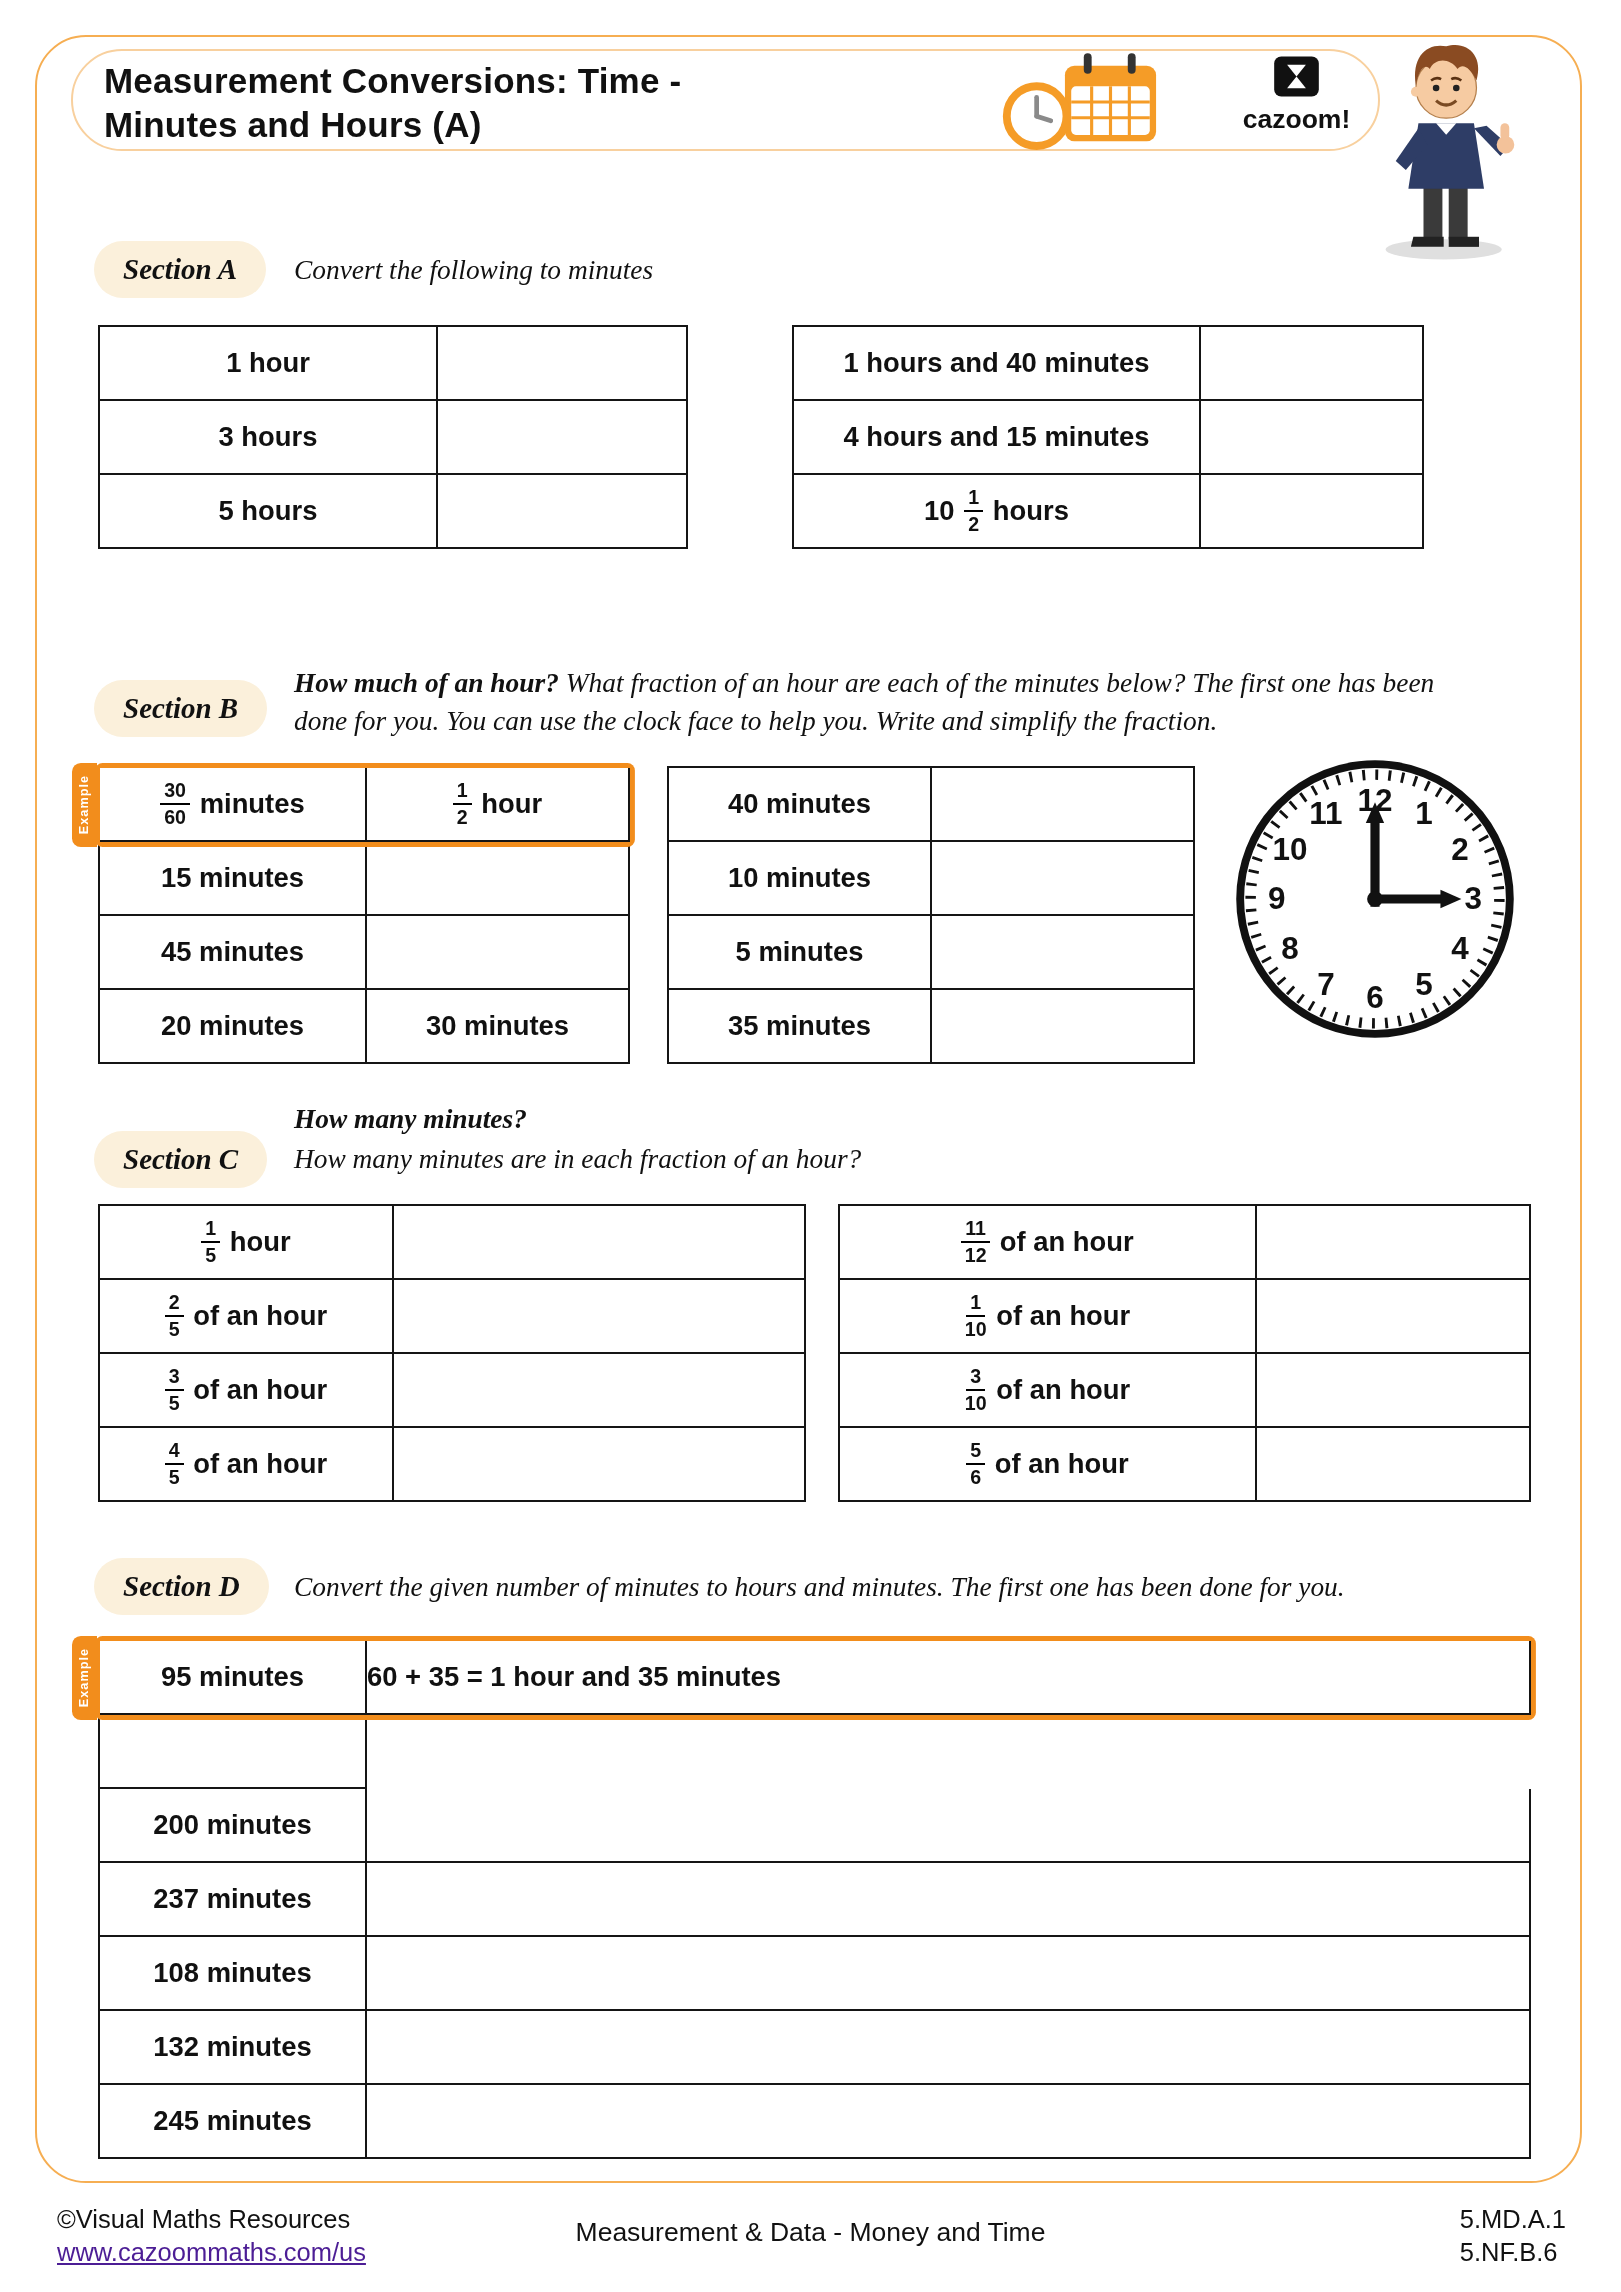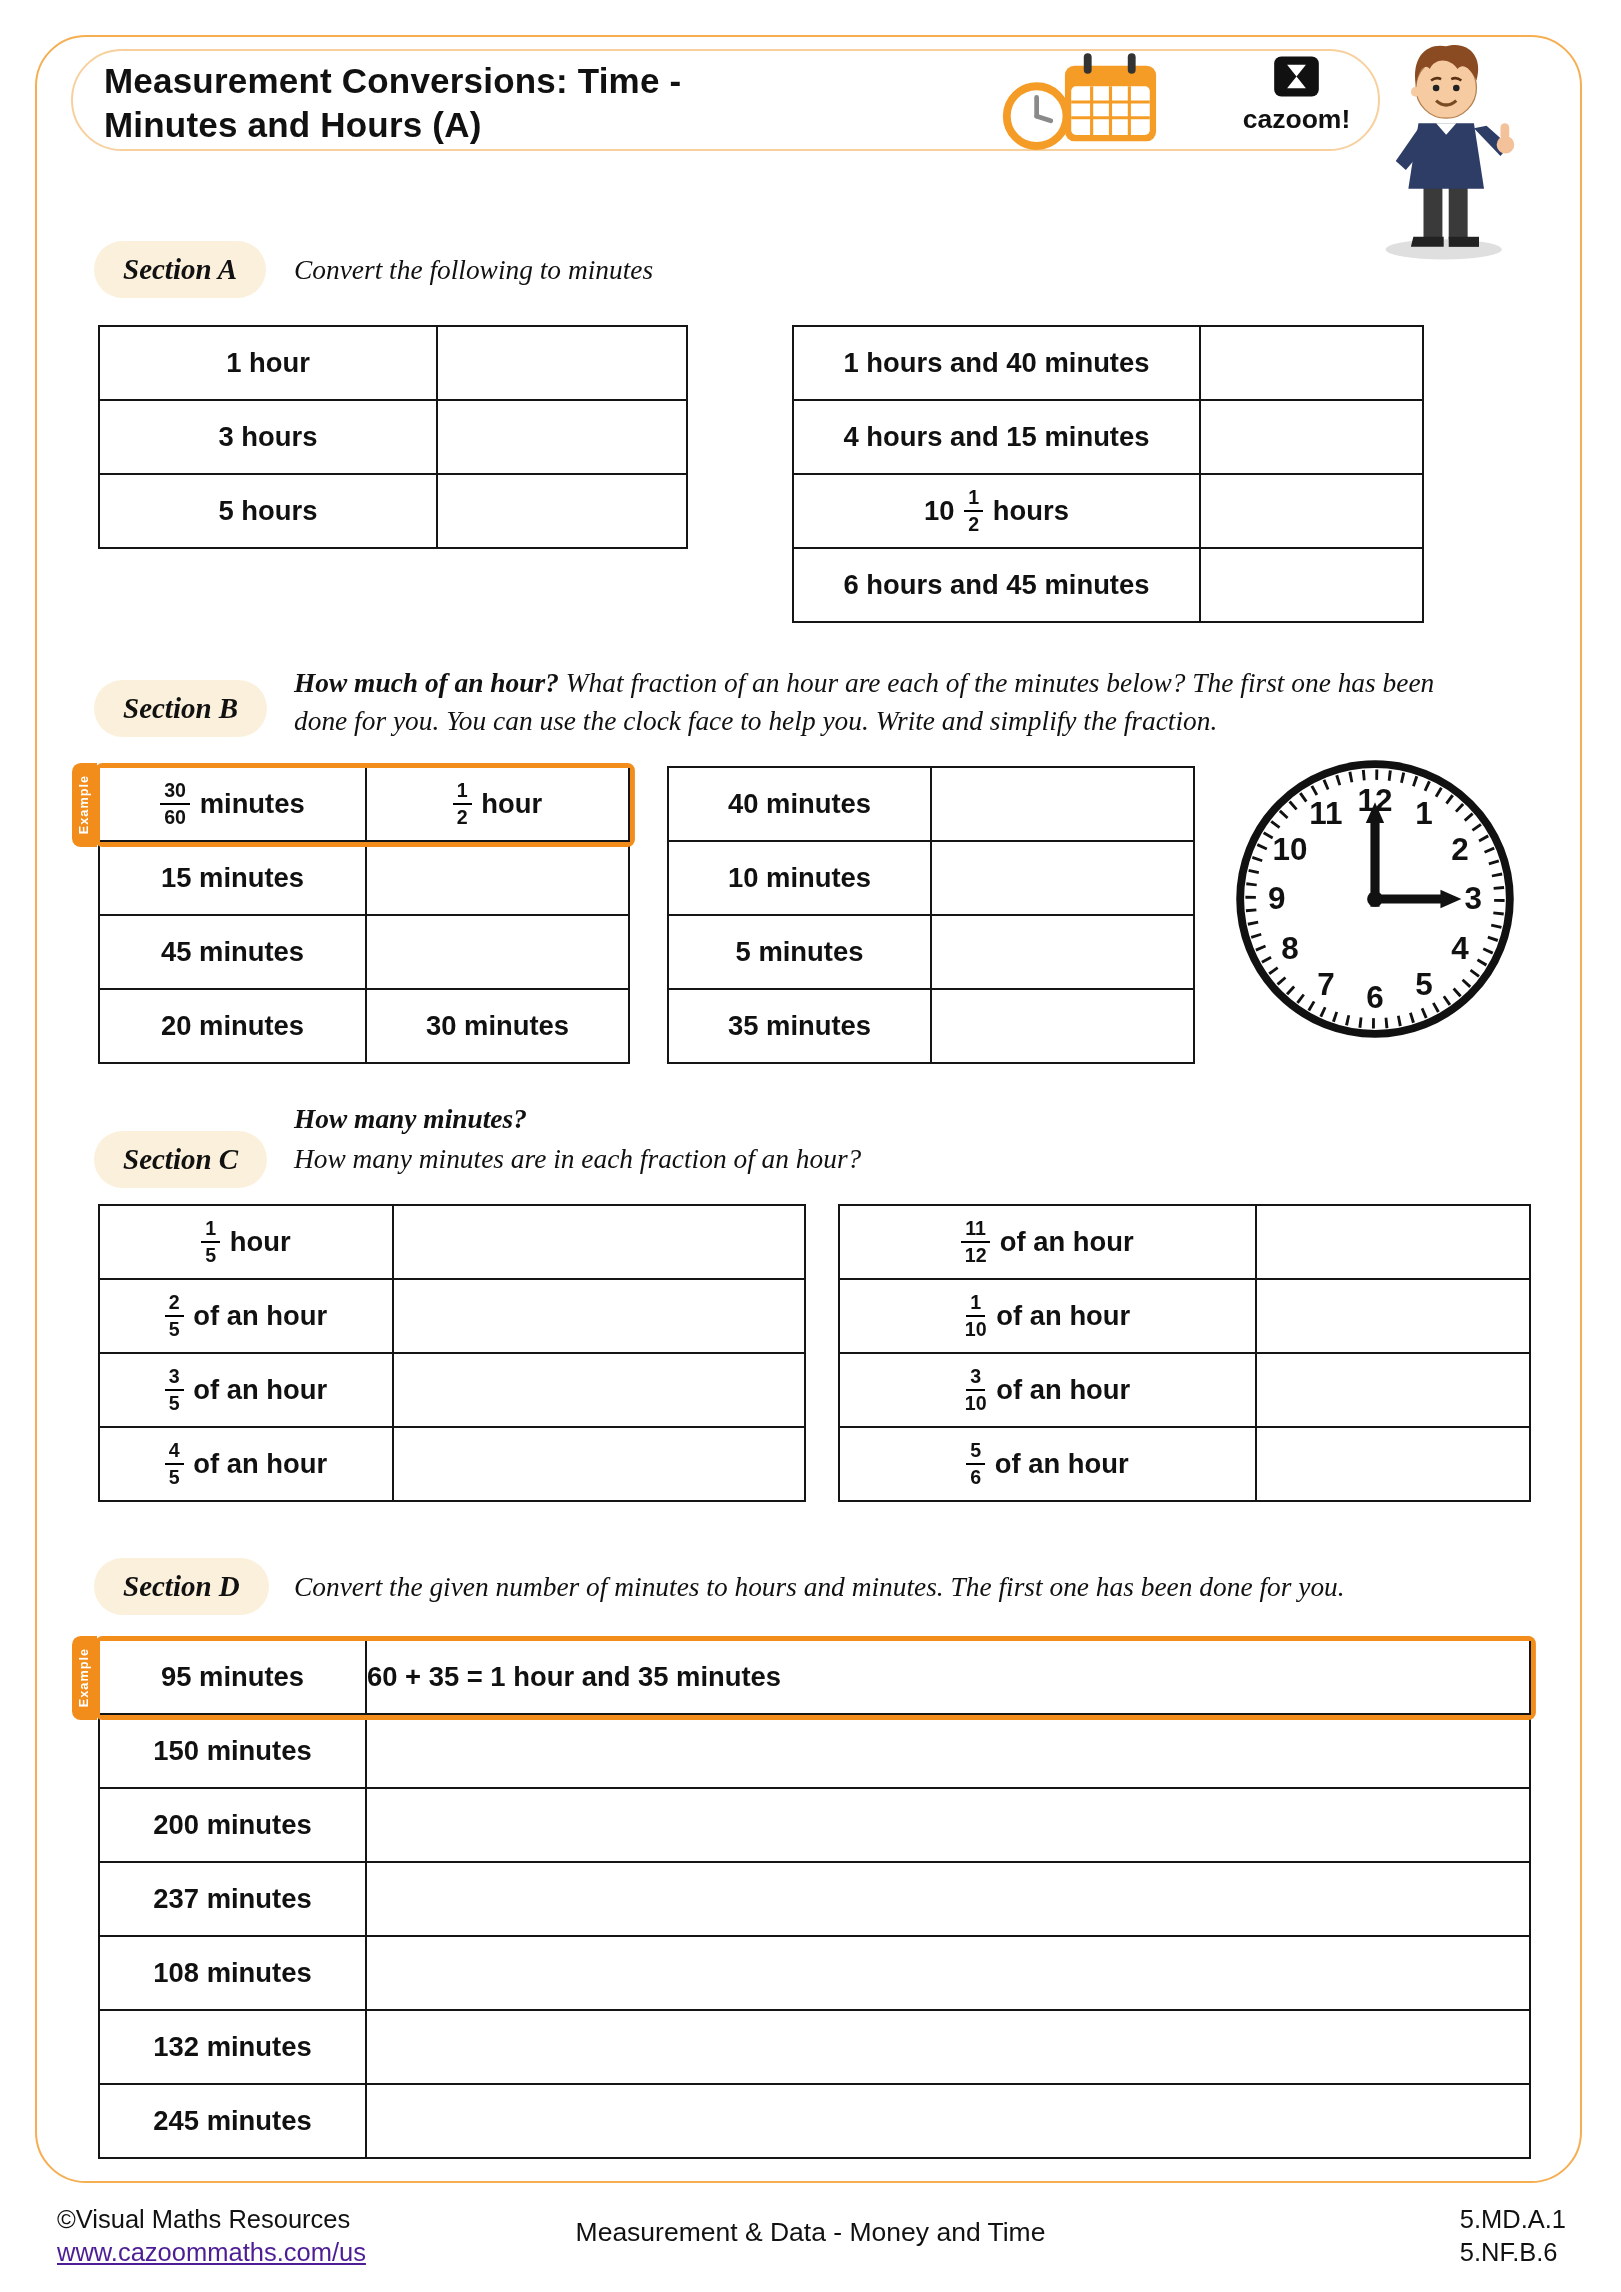--- a/index.html
+++ b/index.html
@@ -178,24 +178,20 @@
   </div>
   <div class="row">
     <div class="cell">
       <span>10</span>
         <span class="frac">
           <span class="fn">1</span>
           <span class="fd">2</span>
         </span>
       <span>hours</span>
     </div>
-    <div class="cell"></div>
-  </div>
-  <div class="row">
-    <div class="cell">6 hours and 45 minutes</div>
     <div class="cell"></div>
   </div>
 </div>
 
 <div class="pill" id="label-b">Section B</div>
 <div class="instr" id="head-b">
   <span class="h-bold">How much of an hour?</span>
   <span>What fraction of an hour are each of the minutes below? The first one has been done for you. You can use the clock face to help you. Write and simplify the fraction.</span>
 </div>
 
@@ -375,21 +371,20 @@
 
 <div class="tbl tD" id="tbl-d">
   <div class="row example">
     <div class="ex-tag">
         <span>Example</span>
       </div>
     <div class="cell">95 minutes</div>
     <div class="cell left-al">60 + 35 = 1 hour and 35 minutes</div>
   </div>
   <div class="row">
-    <div class="cell">150 minutes</div>
     <div class="cell left-al"></div>
   </div>
   <div class="row">
     <div class="cell">200 minutes</div>
     <div class="cell left-al"></div>
   </div>
   <div class="row">
     <div class="cell">237 minutes</div>
     <div class="cell left-al"></div>
   </div>

